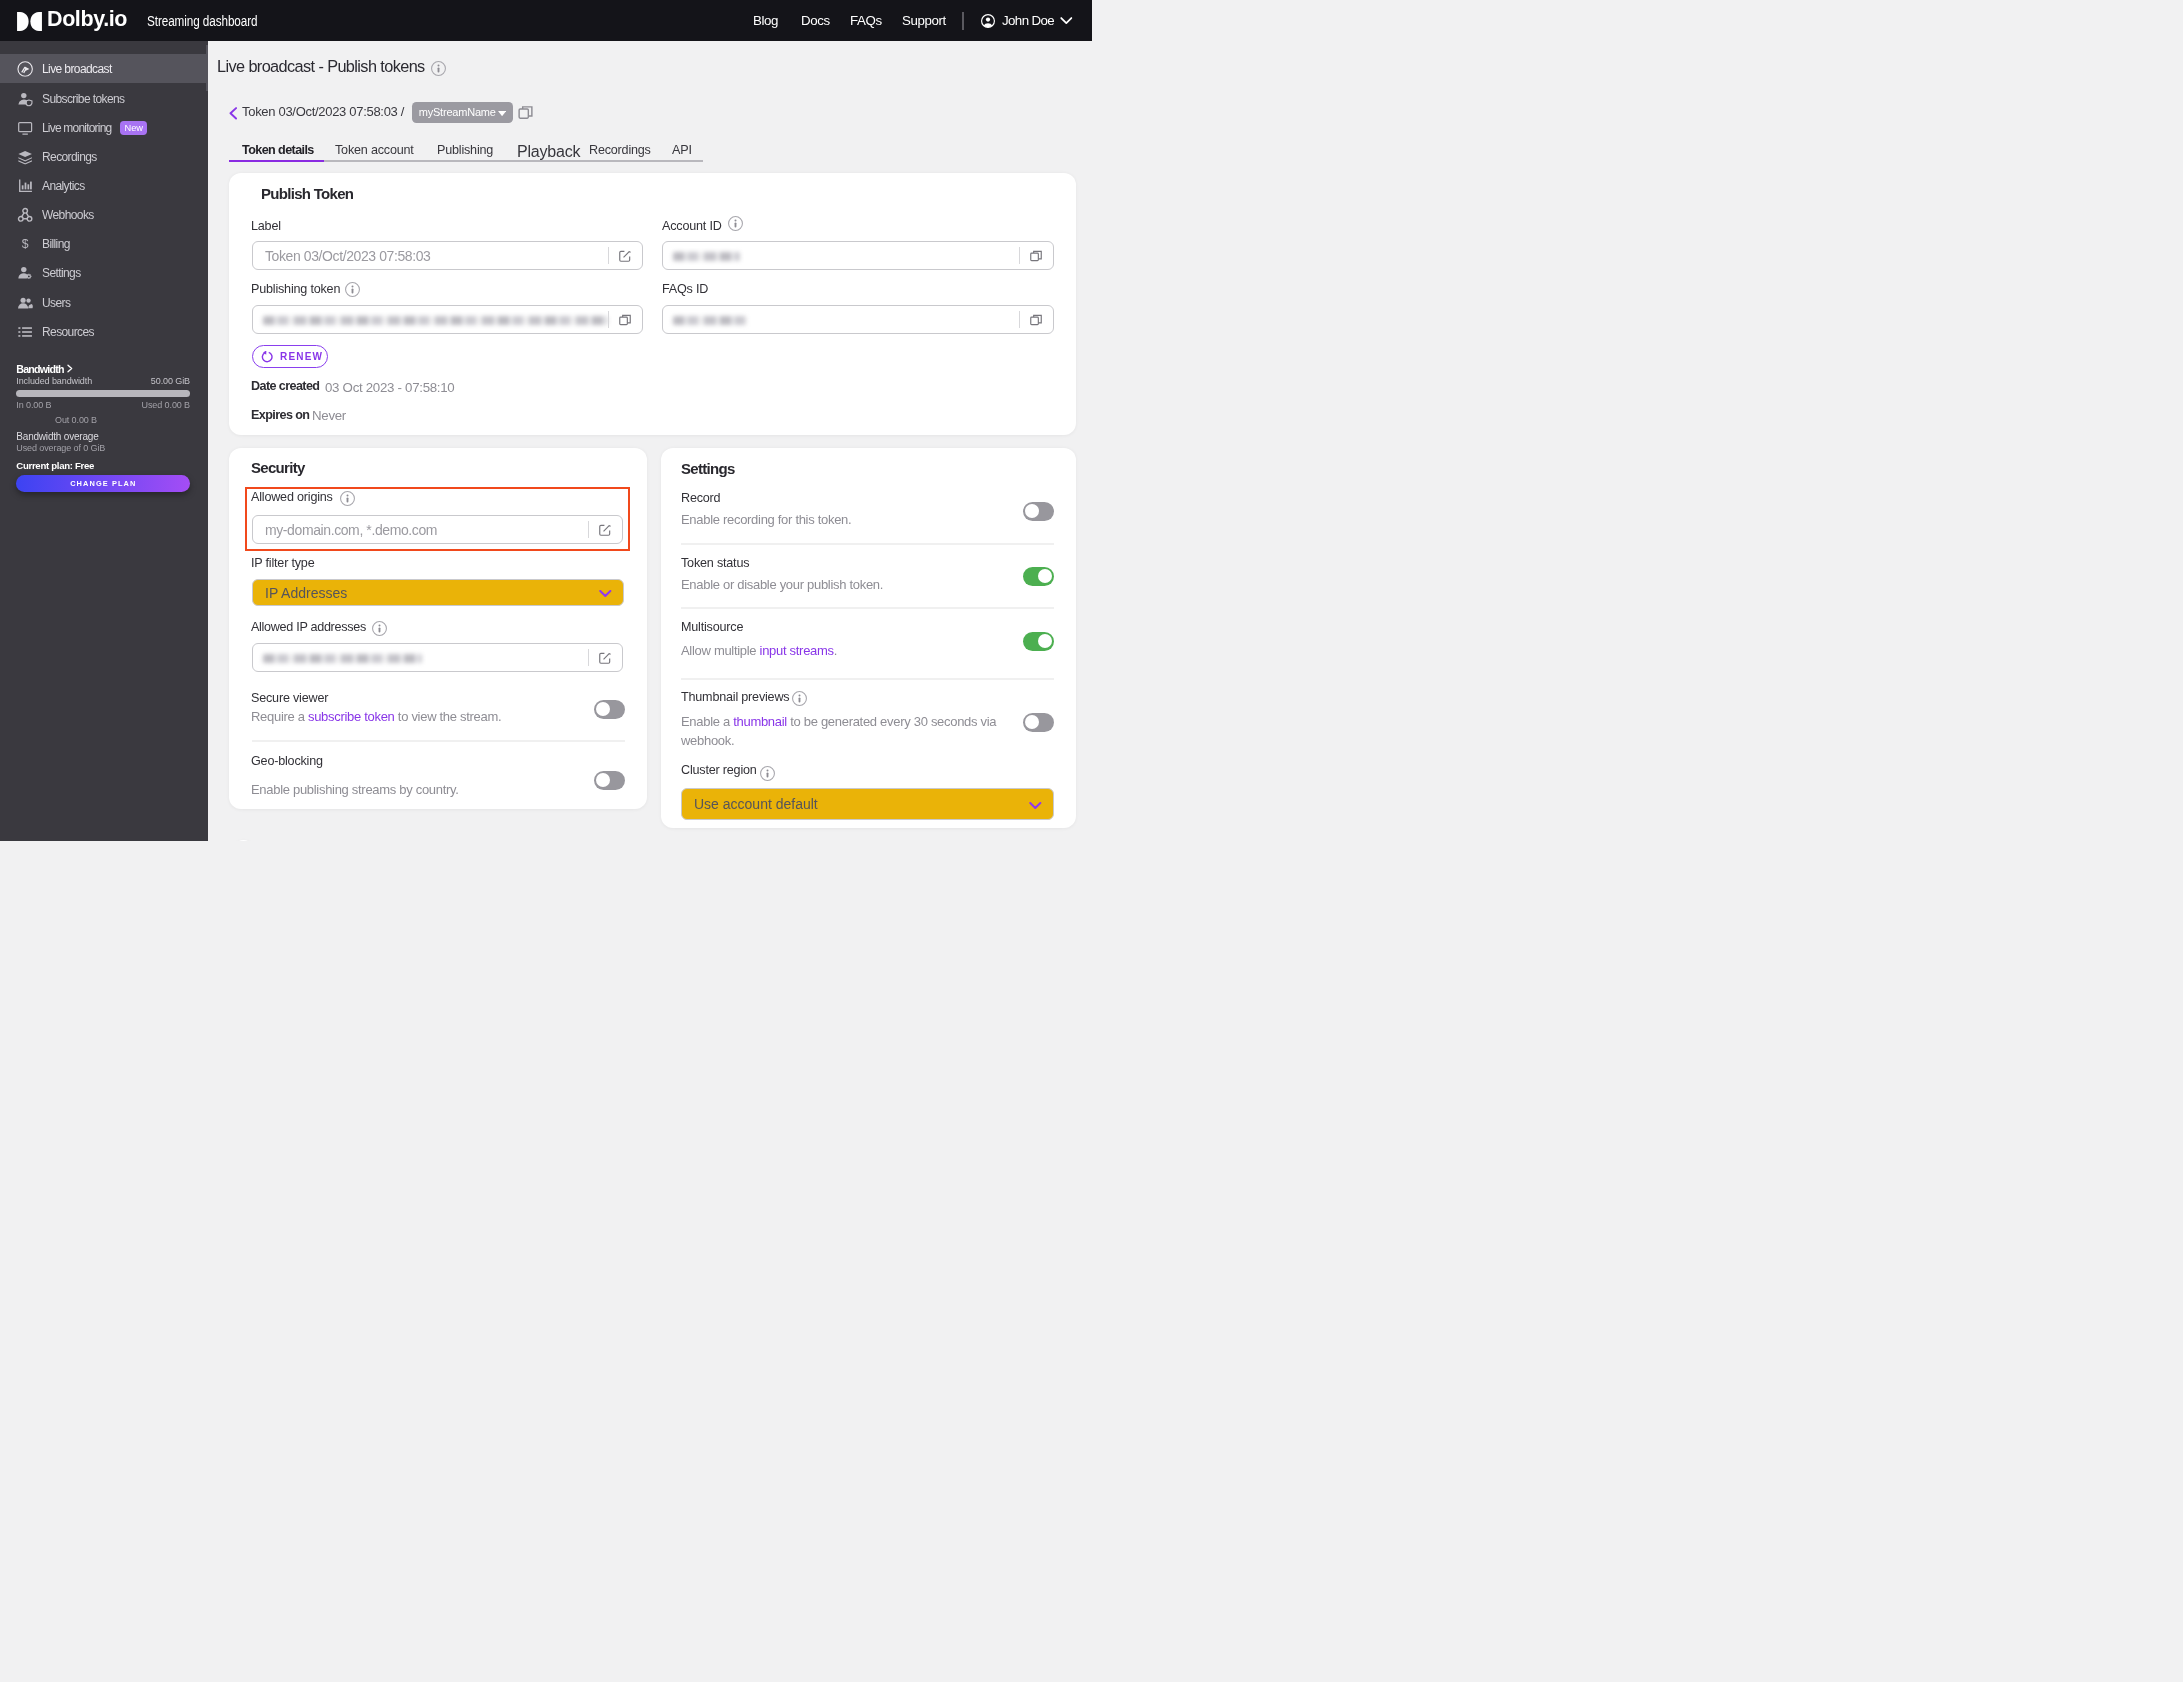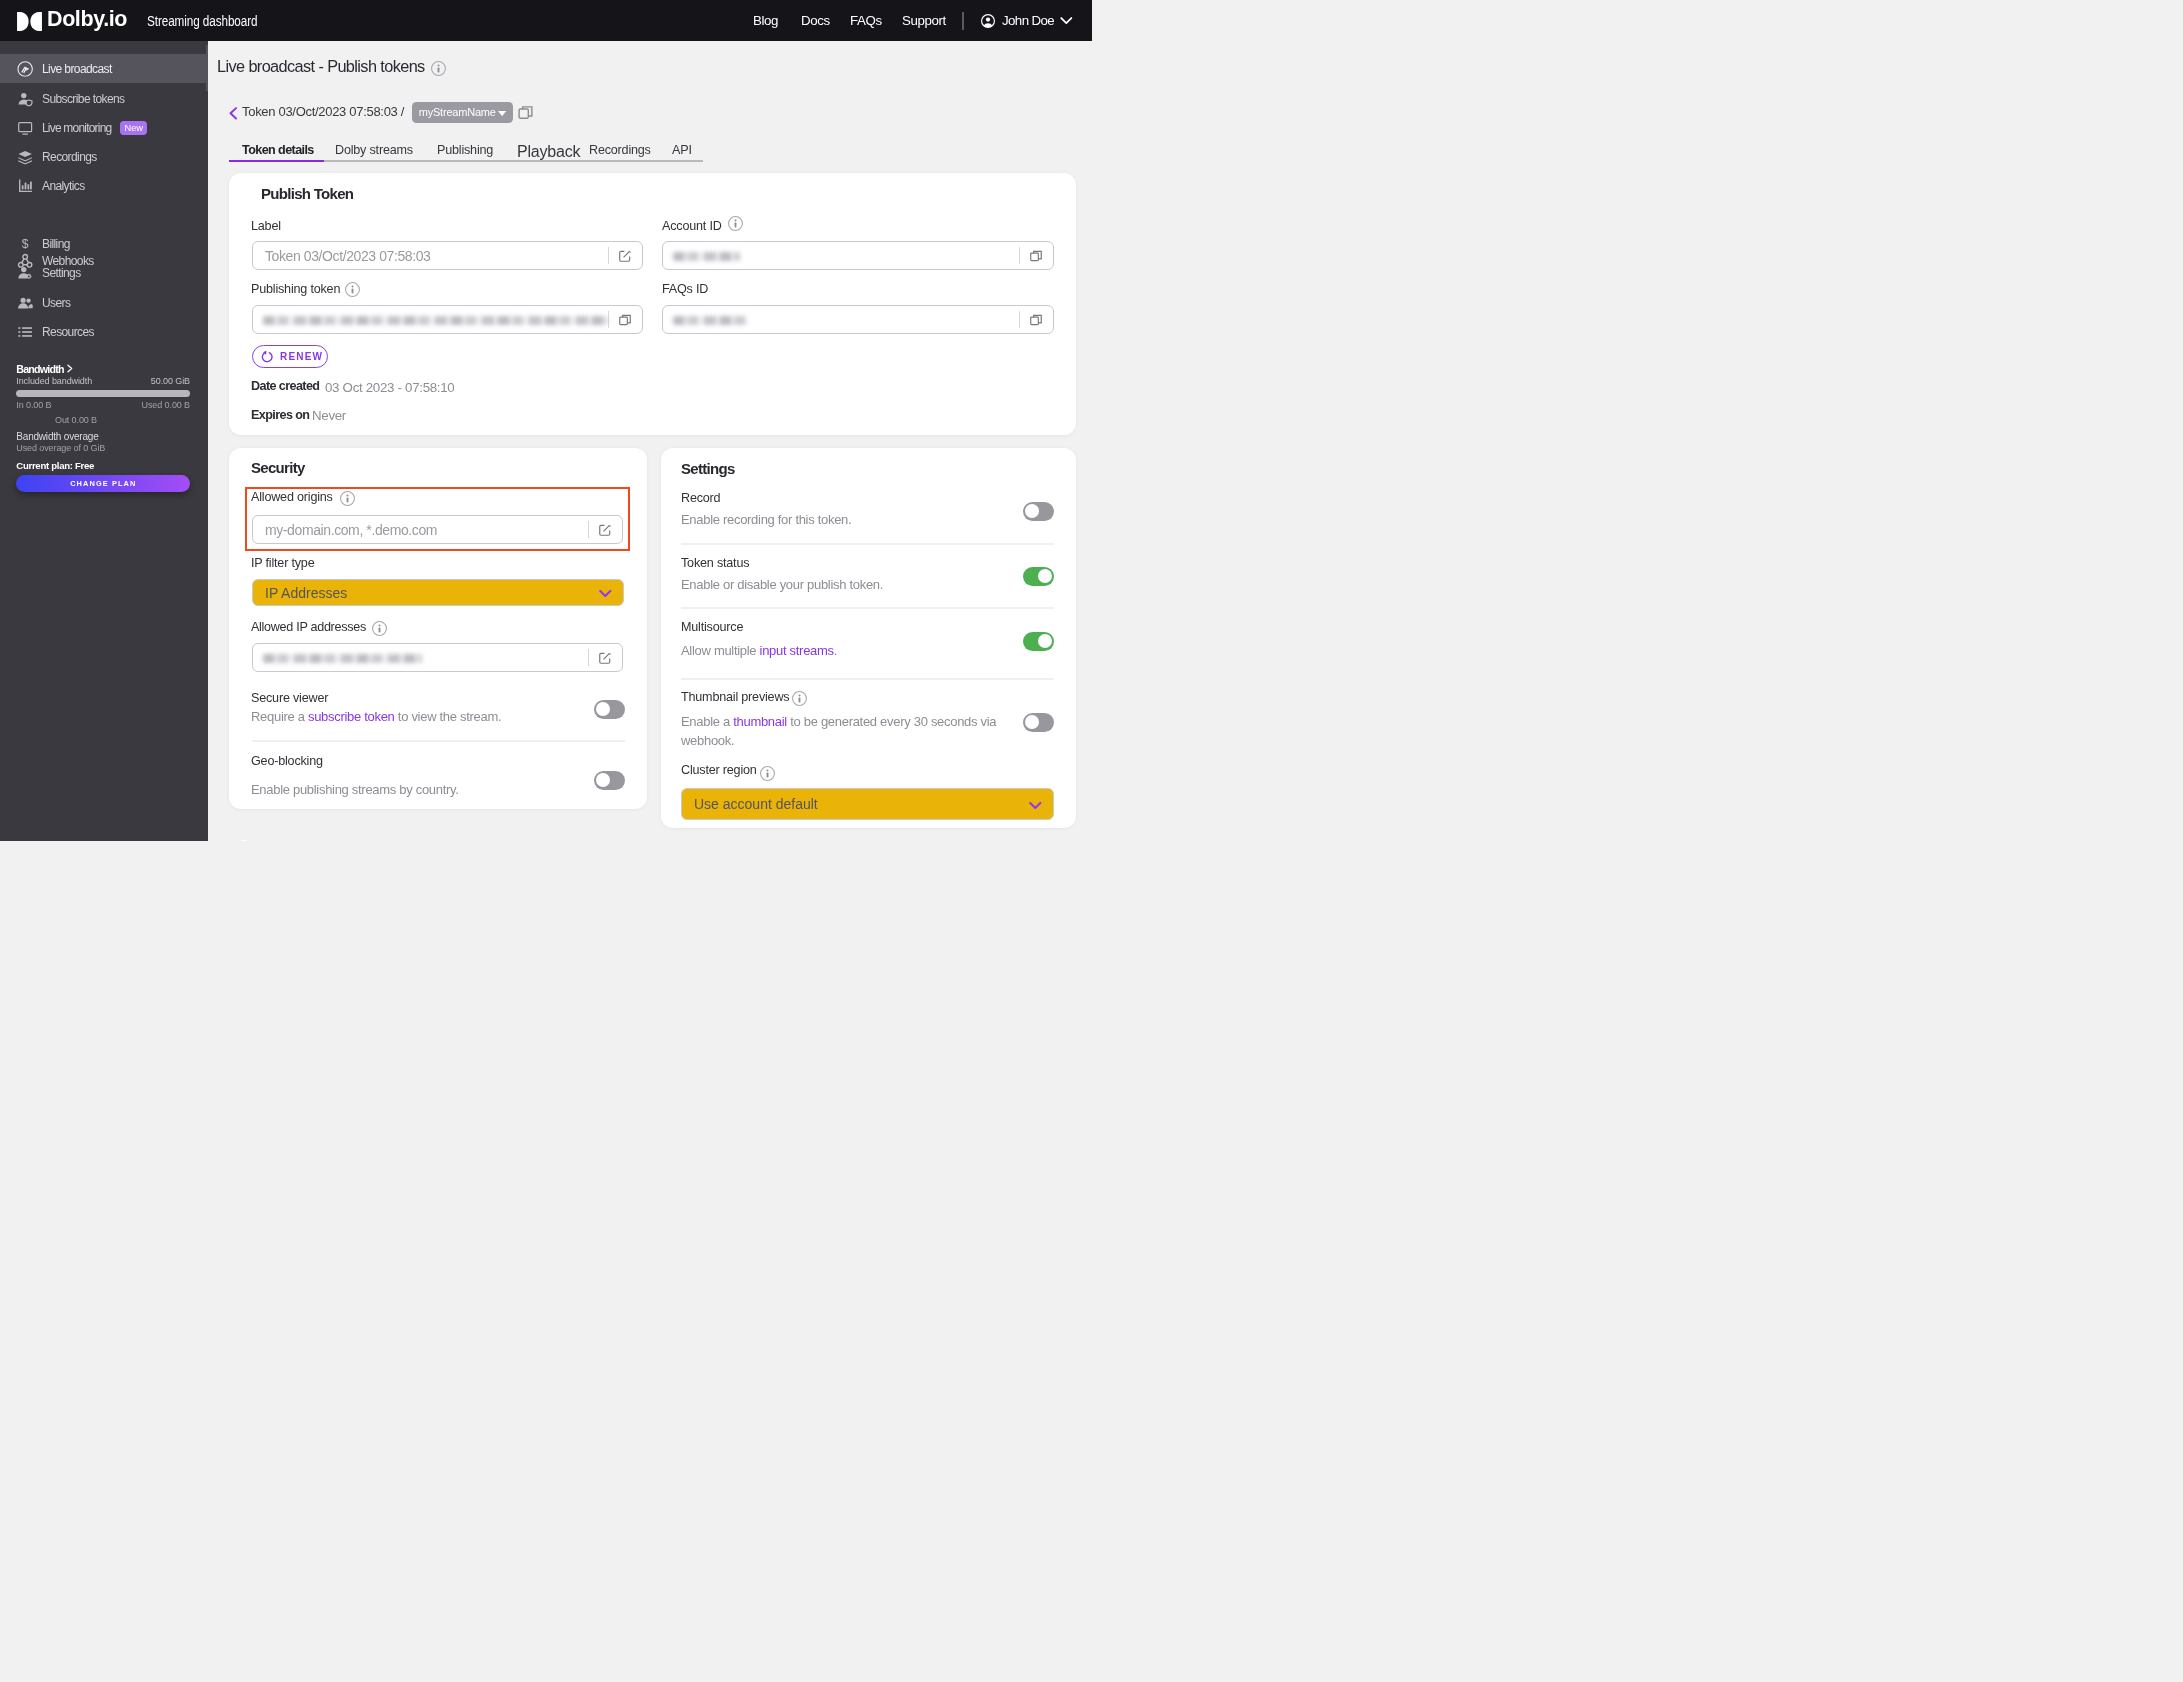--- a/index.html
+++ b/index.html
@@ -122,21 +122,21 @@
   <div class="mitem" style="top:130px;">
     <svg class="micon" viewBox="0 0 24 24" fill="#b9b8bf">
       <path d="M3,2.5 L5,2.5 L5,19 L22,19 L22,21 L3,21 Z"></path>
       <rect x="7" y="11" width="2.6" height="6"></rect>
       <rect x="11.2" y="7" width="2.6" height="10"></rect>
       <rect x="15.4" y="9.5" width="2.6" height="7.5"></rect>
       <rect x="19.2" y="5.5" width="2.6" height="11.5"></rect>
     </svg>
     <span class="mlabel">Analytics</span>
   </div>
-  <div class="mitem" style="top:159px;margin-top:46px;">
+  <div class="mitem" style="top:159px;">
     <svg class="micon" viewBox="0 0 24 24" fill="none" stroke="#b9b8bf" stroke-width="2.1">
       <circle cx="12" cy="5.8" r="3.4"></circle>
       <circle cx="5.6" cy="17.6" r="3.4"></circle>
       <circle cx="18.4" cy="17.6" r="3.4"></circle>
       <path d="M10.3,8.8 L6.8,14.6 M13.7,8.8 L17.2,14.6 M9,17.6 L15,17.6"></path>
     </svg>
     <span class="mlabel">Webhooks</span>
   </div>
   <div class="mitem" style="top:188px;">
     <svg class="micon" viewBox="0 0 24 24" style="font-size:16px">
@@ -216,21 +216,21 @@
   <svg class="abs" style="right:6.7px; top:8.5px;" width="8.2" height="5.2" viewBox="0 0 11 7">
       <path d="M0,0 L11,0 L5.5,7 Z" fill="#fff"></path>
     </svg>
 </div>
 <svg class="abs" style="left:517px; top:104px;" width="17" height="17" viewBox="0 0 24 24" fill="none" stroke="#8d8c93" stroke-width="2">
   <rect x="3" y="7" width="13" height="13" rx="1.5"></rect>
   <path d="M8,7 L8,4 L21,4 L21,17 L16,17"></path>
 </svg>
 
 <div class="abs" style="left:242px; top:143px; font-size:12.6px; font-weight:700; letter-spacing:-0.6px; color:#222127;">Token details</div>
-<div class="abs" style="left:335px; top:143px; font-size:12.6px; letter-spacing:-0.2px; color:#38373d;">Dolby streams</div>
+<div class="abs" style="left:335px; top:143px; font-size:12.6px; letter-spacing:-0.2px; color:#38373d;">Token account</div>
 <div class="abs" style="left:437px; top:143px; font-size:12.6px; letter-spacing:-0.2px; color:#38373d;">Publishing</div>
 <div class="abs" style="left:517px; top:143px; font-size:16px; letter-spacing:-0.2px; color:#38373d;">Playback</div>
 <div class="abs" style="left:589px; top:143px; font-size:12.6px; letter-spacing:-0.2px; color:#38373d;">Recordings</div>
 <div class="abs" style="left:672px; top:143px; font-size:12.6px; letter-spacing:-0.2px; color:#38373d;">API</div>
 <div class="abs" style="left:229px; top:160px; width:474px; height:2.4px; background:#b9b8bd;"></div>
 <div class="abs" style="left:229px; top:160px; width:95px; height:2.4px; background:#8a2be2;"></div>
 
 <div class="card" id="card1"></div>
 <div class="cardh" style="left:261px; top:185px;">Publish Token</div>
 

